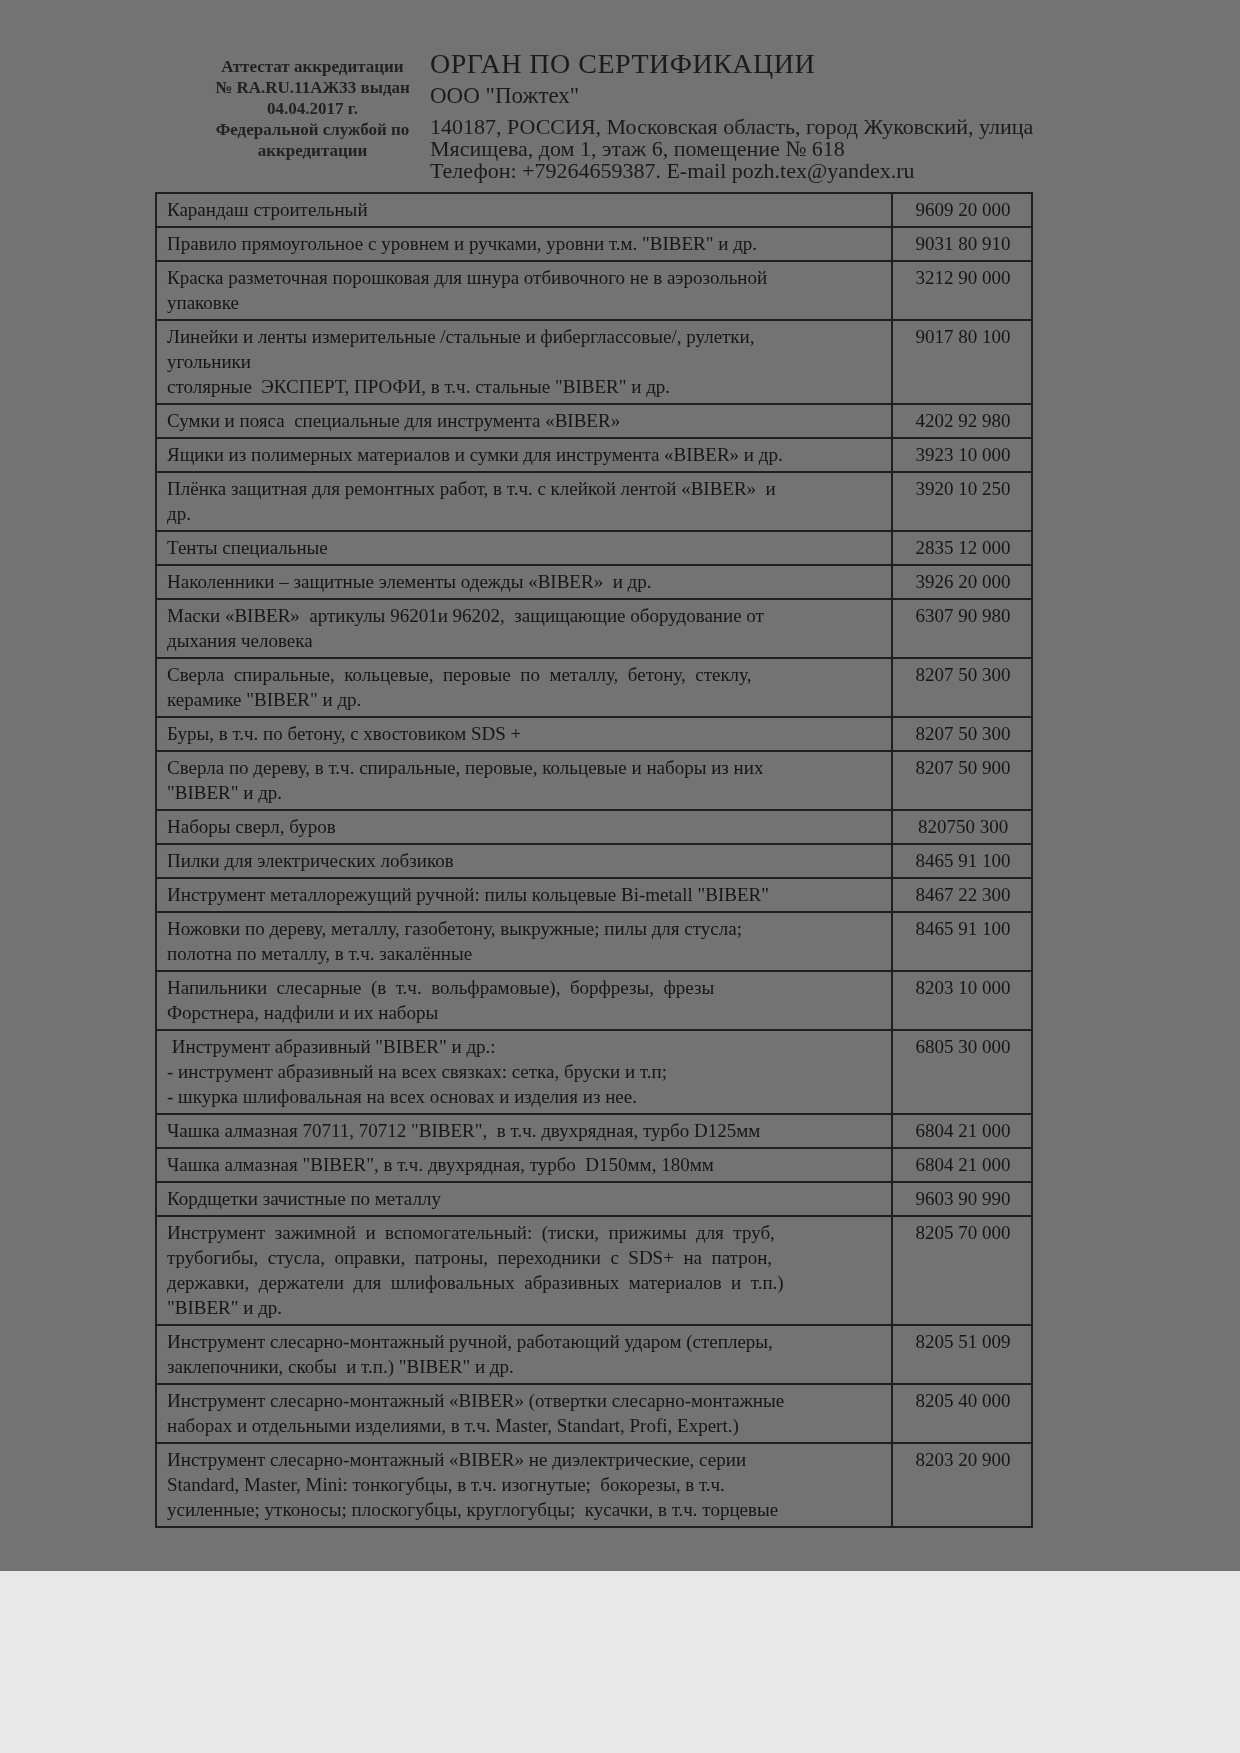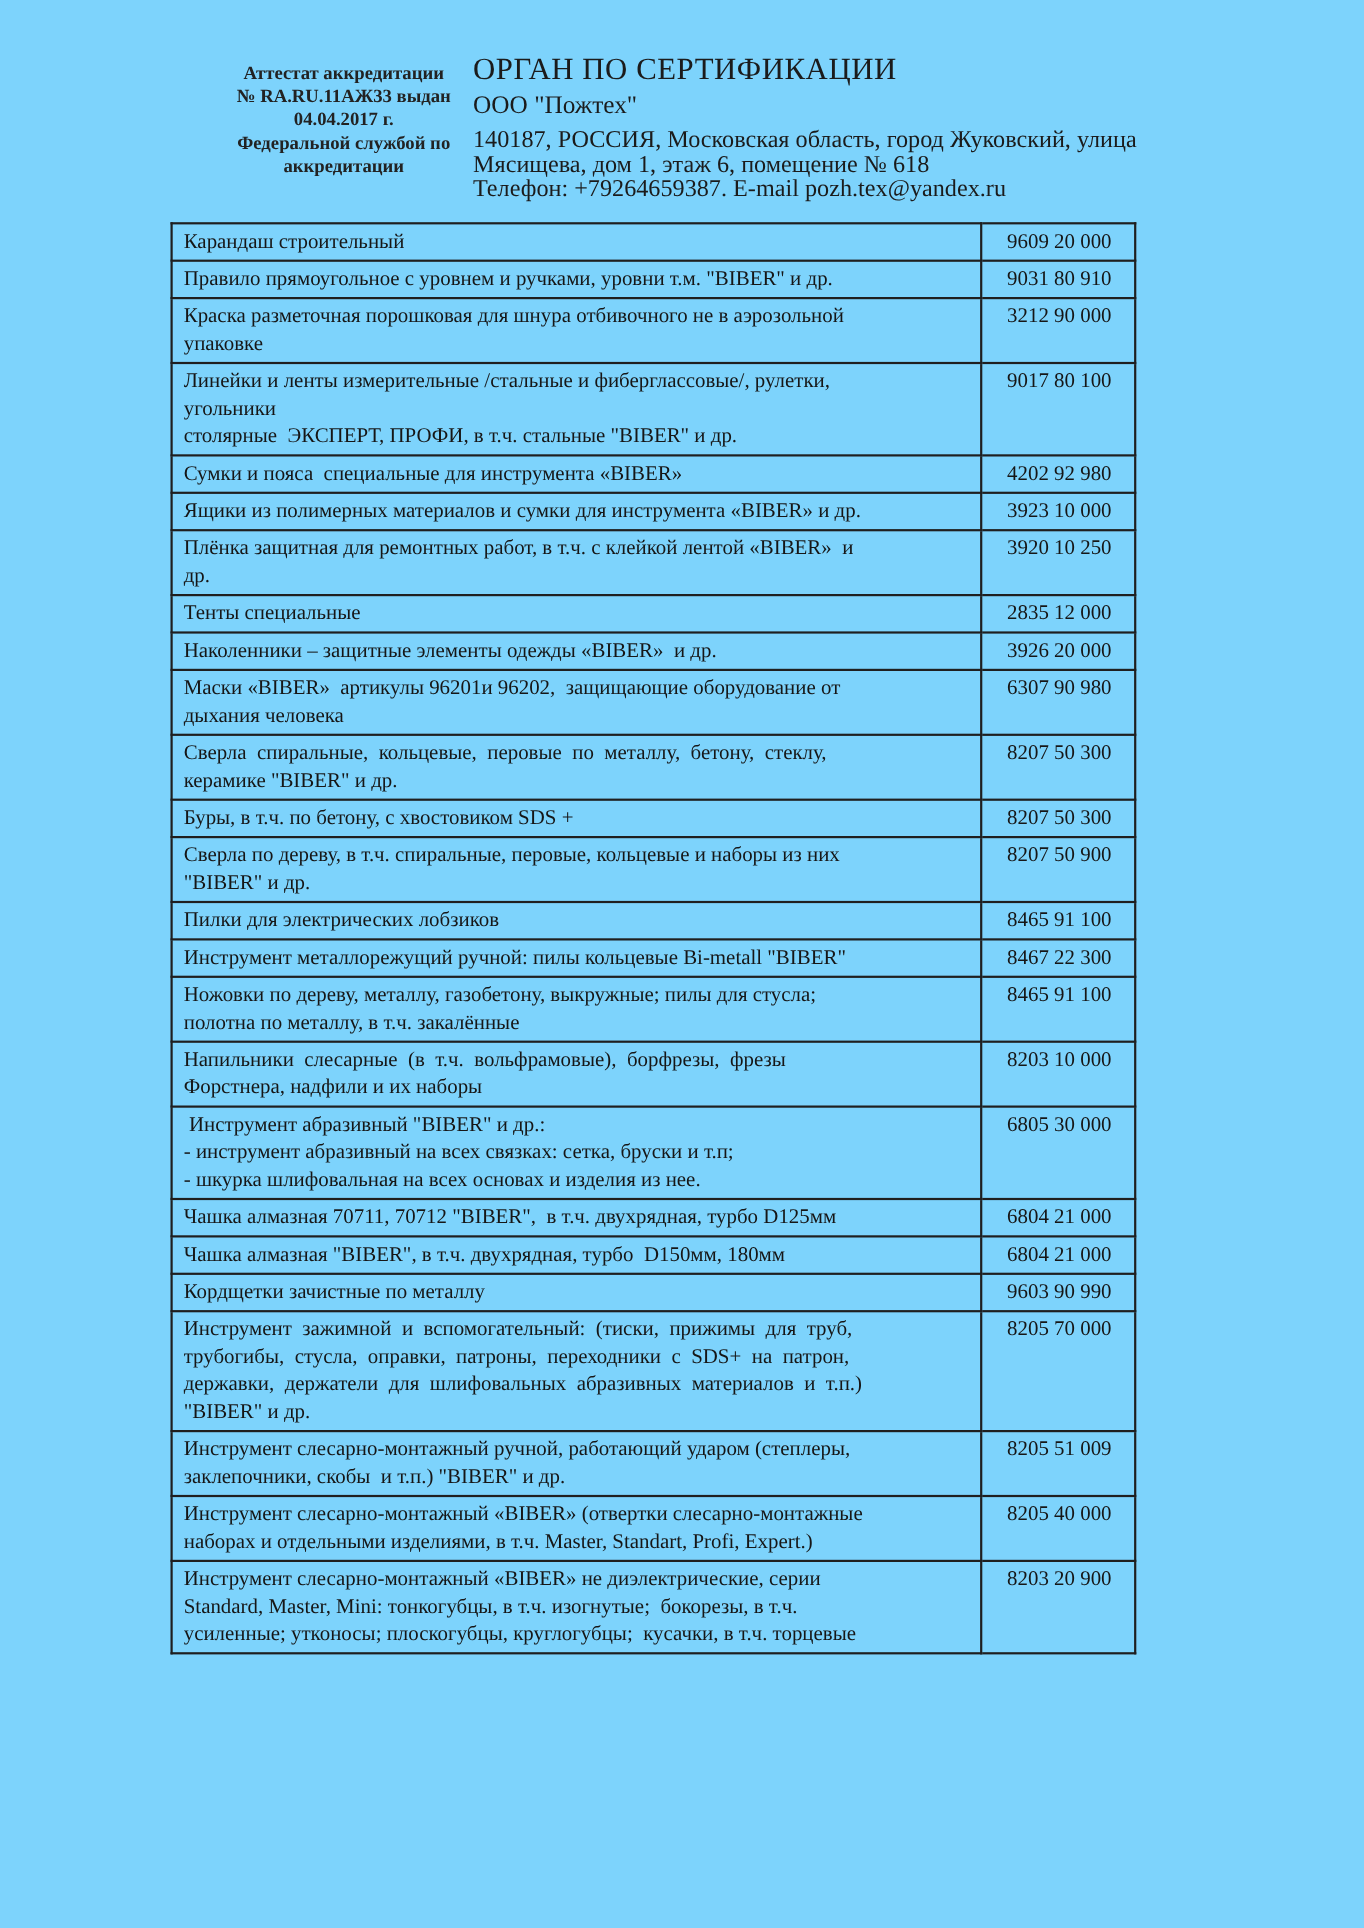--- a/index.html
+++ b/index.html
@@ -4,23 +4,23 @@
 <style>
   * { margin: 0; padding: 0; box-sizing: border-box; }
   html, body { background: #e8e8e8; }
   body {
     font-family: "Liberation Serif", "DejaVu Serif", serif;
     color: #1c1c1c;
   }
   .page {
     position: relative;
     width: 1240px;
-    height: 1753px;
+    height: 1571px;
     margin: 0 auto;
-    background: #7dd3fc;
+    background: #737373;
     overflow: hidden;
   }
   
   .header {
     display: flex;
     padding: 48px 175px 0 195px;
     align-items: flex-start;
   }
   .header-left {
     width: 235px;
@@ -47,21 +47,21 @@
     margin-top: 2px;
     margin-bottom: 6px;
   }
   .org-address {
     font-size: 22px;
     line-height: 22px;
   }
   
   table.products {
     border-collapse: collapse;
-    margin: 20px 0 0 155px;
+    margin: 10px 0 0 155px;
     width: 876px;
     table-layout: fixed;
   }
   table.products td {
     border: 2px solid #1f1f1f;
     vertical-align: top;
     font-size: 19px;
     line-height: 25px;
     padding: 3px 8px 4px 10px;
   }
@@ -155,20 +155,24 @@
         <tr>
           <td class="desc">Буры, в т.ч. по бетону, с хвостовиком SDS +</td>
           <td class="code">8207 50 300</td>
         </tr>
         <tr>
           <td class="desc">Сверла по дереву, в т.ч. спиральные, перовые, кольцевые и наборы из них
 "BIBER" и др.</td>
           <td class="code">8207 50 900</td>
         </tr>
         <tr>
+          <td class="desc">Наборы сверл, буров</td>
+          <td class="code">820750 300</td>
+        </tr>
+        <tr>
           <td class="desc">Пилки для электрических лобзиков</td>
           <td class="code">8465 91 100</td>
         </tr>
         <tr>
           <td class="desc">Инструмент металлорежущий ручной: пилы кольцевые Bi-metall "BIBER"</td>
           <td class="code">8467 22 300</td>
         </tr>
         <tr>
           <td class="desc">Ножовки по дереву, металлу, газобетону, выкружные; пилы для стусла;
 полотна по металлу, в т.ч. закалённые</td>

